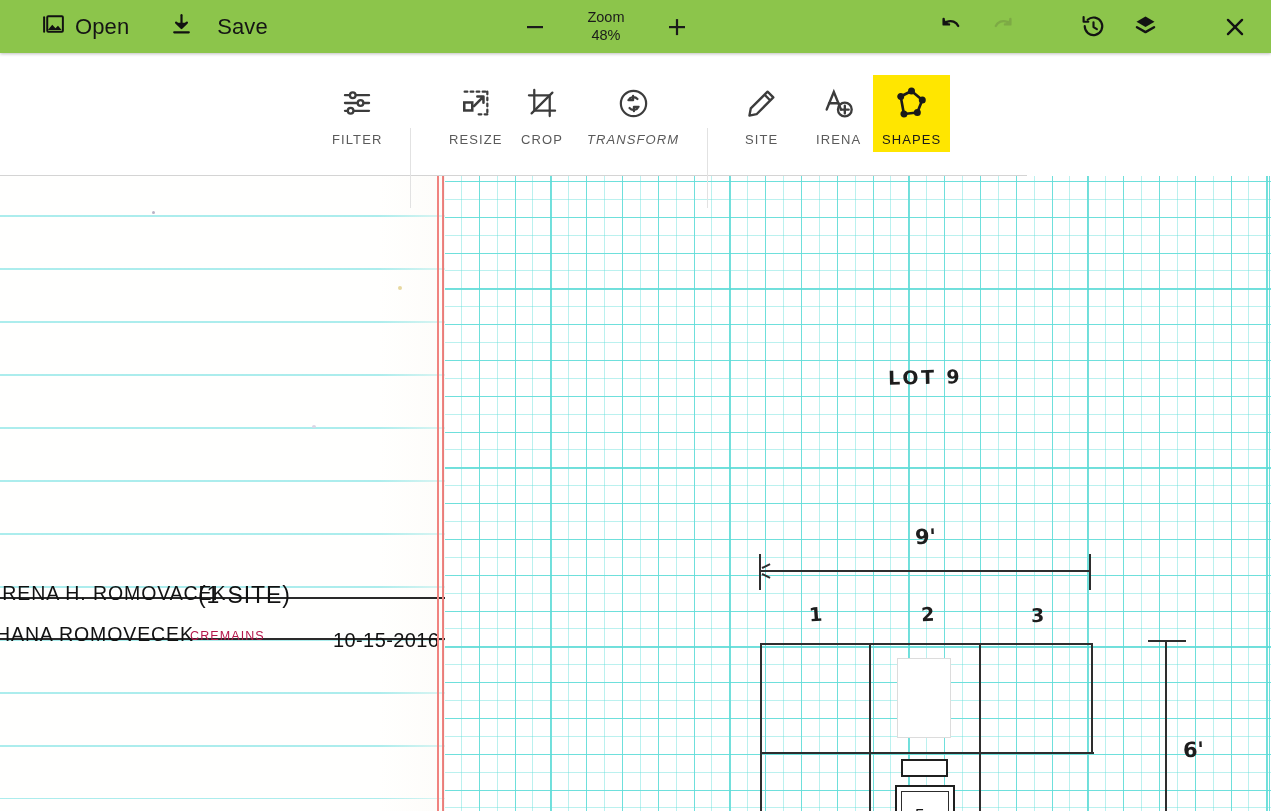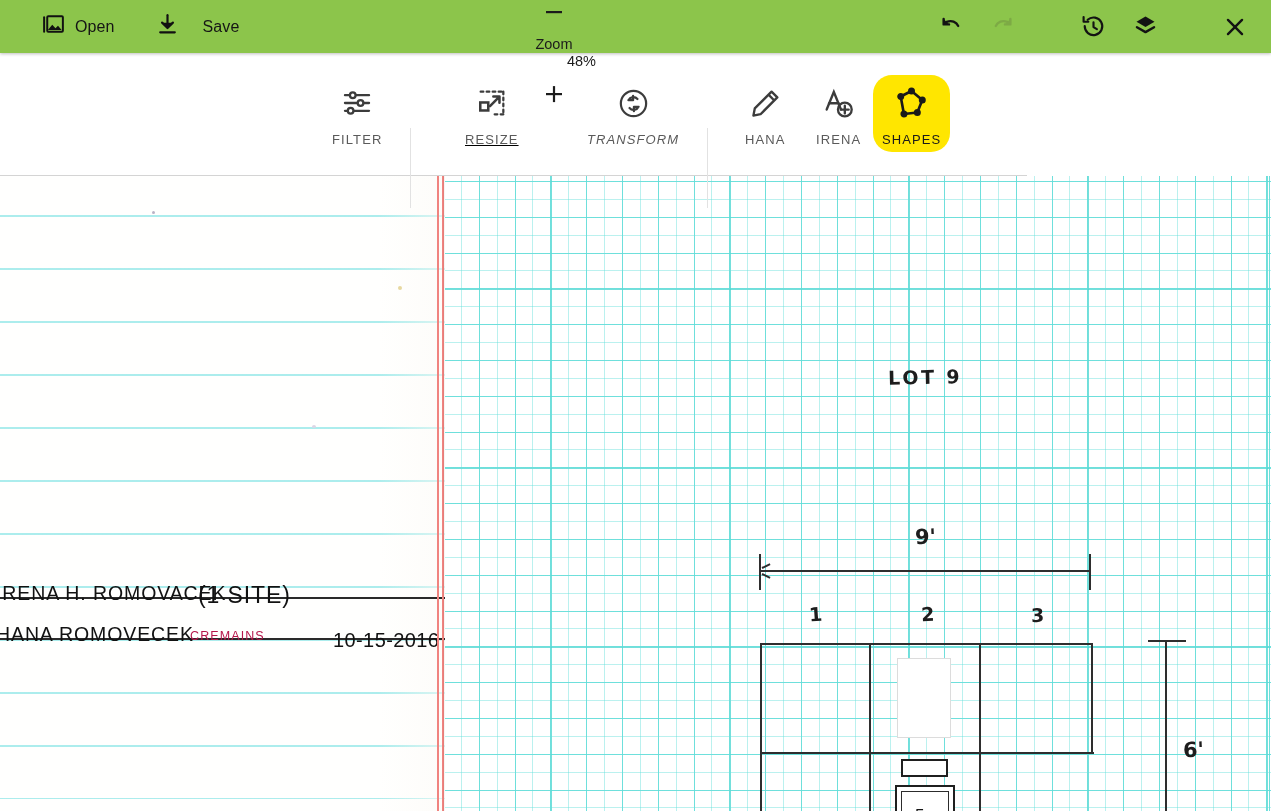--- a/index.html
+++ b/index.html
@@ -18,40 +18,40 @@
     background: #8cc54b;
     display: flex; align-items: center;
     box-shadow: 0 1px 3px rgba(0,0,0,0.25);
     z-index: 30;
   }
   .hdr-btn {
     display: flex; align-items: center; gap: 9px;
     height: 53px; padding: 0 10px;
     cursor: pointer; color: #111;
   }
-  .hdr-btn .lbl { font-size: 16px; color: #151515; letter-spacing: 0.1px; }
+  .hdr-btn .lbl { font-size: 22px; color: #151515; letter-spacing: 0.1px; }
   .hdr-open { margin-left: 31px; }
   .hdr-save { margin-left: 20px; gap: 23px; }
 
   .zoom-group {
     position: absolute; left: 512px; top: 0;
-    height: 53px; display: flex; align-items: center; gap: 12px; flex-direction: column;
+    height: 53px; display: flex; align-items: center; gap: 6px;
   }
   .zoom-minus, .zoom-plus {
     width: 46px; height: 46px;
     display: flex; align-items: center; justify-content: center;
     cursor: pointer;
   }
   .zoom-readout {
     width: 84px; text-align: center; line-height: 1.18;
     color: #1b1b1b; font-size: 14.5px;
     user-select: none;
   }
   .zoom-readout .zl { display: block; }
-  .zoom-readout .zv { display: block; text-align: right; }
+  .zoom-readout .zv { display: block; }
 
   .hdr-right {
     position: absolute; right: 0; top: 0;
     height: 53px; display: flex; align-items: center;
   }
   .icon-btn {
     width: 48px; height: 48px;
     display: flex; align-items: center; justify-content: center;
     cursor: pointer;
   }
@@ -71,21 +71,21 @@
   .tool {
     position: absolute; top: 22px;
     display: flex; flex-direction: column; align-items: center;
     cursor: pointer; padding: 6px 9px 5px 9px;
   }
   .tool .tico { height: 44px; display: flex; align-items: center; justify-content: center; }
   .tool .tlabel {
     margin-top: 7px; font-size: 13px; letter-spacing: 1.1px;
     color: #5a5a5a; font-family: "Liberation Sans", sans-serif;
   }
-  .tool.active { background: #ffe600; border-radius: 19px; }
+  .tool.active { background: #ffe600; }
   .tool.active .tlabel { color: #1a1a1a; font-weight: normal; }
   .tsep {
     position: absolute; top: 75px; width: 1px; height: 80px;
     background: #e2e2e2;
   }
 
   
   .canvas {
     position: absolute; top: 176px; left: 0;
     width: 1271px; height: 635px;
@@ -301,31 +301,41 @@
           <circle cx="9" cy="6.5" r="2" fill="#fff"></circle>
           <circle cx="14.5" cy="12" r="2" fill="#fff"></circle>
           <circle cx="7.5" cy="17.5" r="2" fill="#fff"></circle>
         </svg>
       </span>
       <span class="tlabel">FILTER</span>
     </div>
 
     <div class="tsep" style="left:410px;"></div>
 
-    <div class="tool" style="left:456px;text-decoration:underline;">
+    <div class="tool" style="left:440px;">
       <span class="tico">
         <svg width="32" height="32" viewBox="0 0 24 24" fill="none" stroke="#3c3c3c" stroke-width="1.7" stroke-linecap="round">
           <path d="M3.5 3.5h2M8 3.5h2M12.5 3.5h2M17 3.5h2M20.5 3.5v2M20.5 8v2M20.5 12.5v2M20.5 17v2M20.5 20.5h-2M16 20.5h-2"></path>
           <rect x="3.2" y="11.6" width="6" height="6" stroke="#3c3c3c" stroke-width="1.9"></rect>
           <path d="M10.5 14.4L17.2 7.6M17.6 7.2v4.6M17.6 7.2h-4.6" stroke-width="1.9" stroke-linejoin="round"></path>
         </svg>
       </span>
       <span class="tlabel">RESIZE</span>
     </div>
 
+    <div class="tool" style="left:512px;">
+      <span class="tico">
+        <svg width="32" height="32" viewBox="0 0 24 24" fill="none" stroke="#3c3c3c" stroke-width="1.7" stroke-linecap="round">
+          <path d="M6.2 2.2v15.6h15.6"></path>
+          <path d="M2.2 6.2h15.6v15.6"></path>
+          <path d="M4.2 19.8L19.8 4.2"></path>
+        </svg>
+      </span>
+      <span class="tlabel">CROP</span>
+    </div>
 
     <div class="tool" style="left:578px;font-style:italic;">
       <span class="tico">
         <svg width="33" height="33" viewBox="0 0 24 24" fill="none" stroke="#3c3c3c" stroke-width="1.6" stroke-linecap="round" stroke-linejoin="round">
           <circle cx="12" cy="12" r="9.2"></circle>
           <path d="M8.3 9.6h3.4V6.4M8.3 9.6a4 4 0 0 1 6.6-0.9"></path>
           <path d="M15.7 14.4h-3.4v3.2M15.7 14.4a4 4 0 0 1-6.6 0.9"></path>
         </svg>
       </span>
       <span class="tlabel">TRANSFORM</span>
@@ -333,21 +343,21 @@
 
     <div class="tsep" style="left:707px;"></div>
 
     <div class="tool" style="left:736px;">
       <span class="tico">
         <svg width="33" height="33" viewBox="0 0 24 24" fill="none" stroke="#3c3c3c" stroke-width="1.7" stroke-linejoin="round">
           <path d="M16.4 3.4l4.2 4.2L8.4 19.8l-5.2 1 1-5.2z"></path>
           <path d="M14.2 5.6l4.2 4.2"></path>
         </svg>
       </span>
-      <span class="tlabel">HANA</span>
+      <span class="tlabel">SITE</span>
     </div>
 
     <div class="tool" style="left:807px;">
       <span class="tico">
         <svg width="33" height="33" viewBox="0 0 24 24" fill="none" stroke="#3c3c3c" stroke-width="1.7" stroke-linecap="round">
           <path d="M3.4 16.4L8.6 3.6l5.2 12.8"></path>
           <path d="M5.2 11.8h6.8"></path>
           <circle cx="16.6" cy="16.4" r="5"></circle>
           <path d="M16.6 13.6v5.6M13.8 16.4h5.6"></path>
         </svg>

